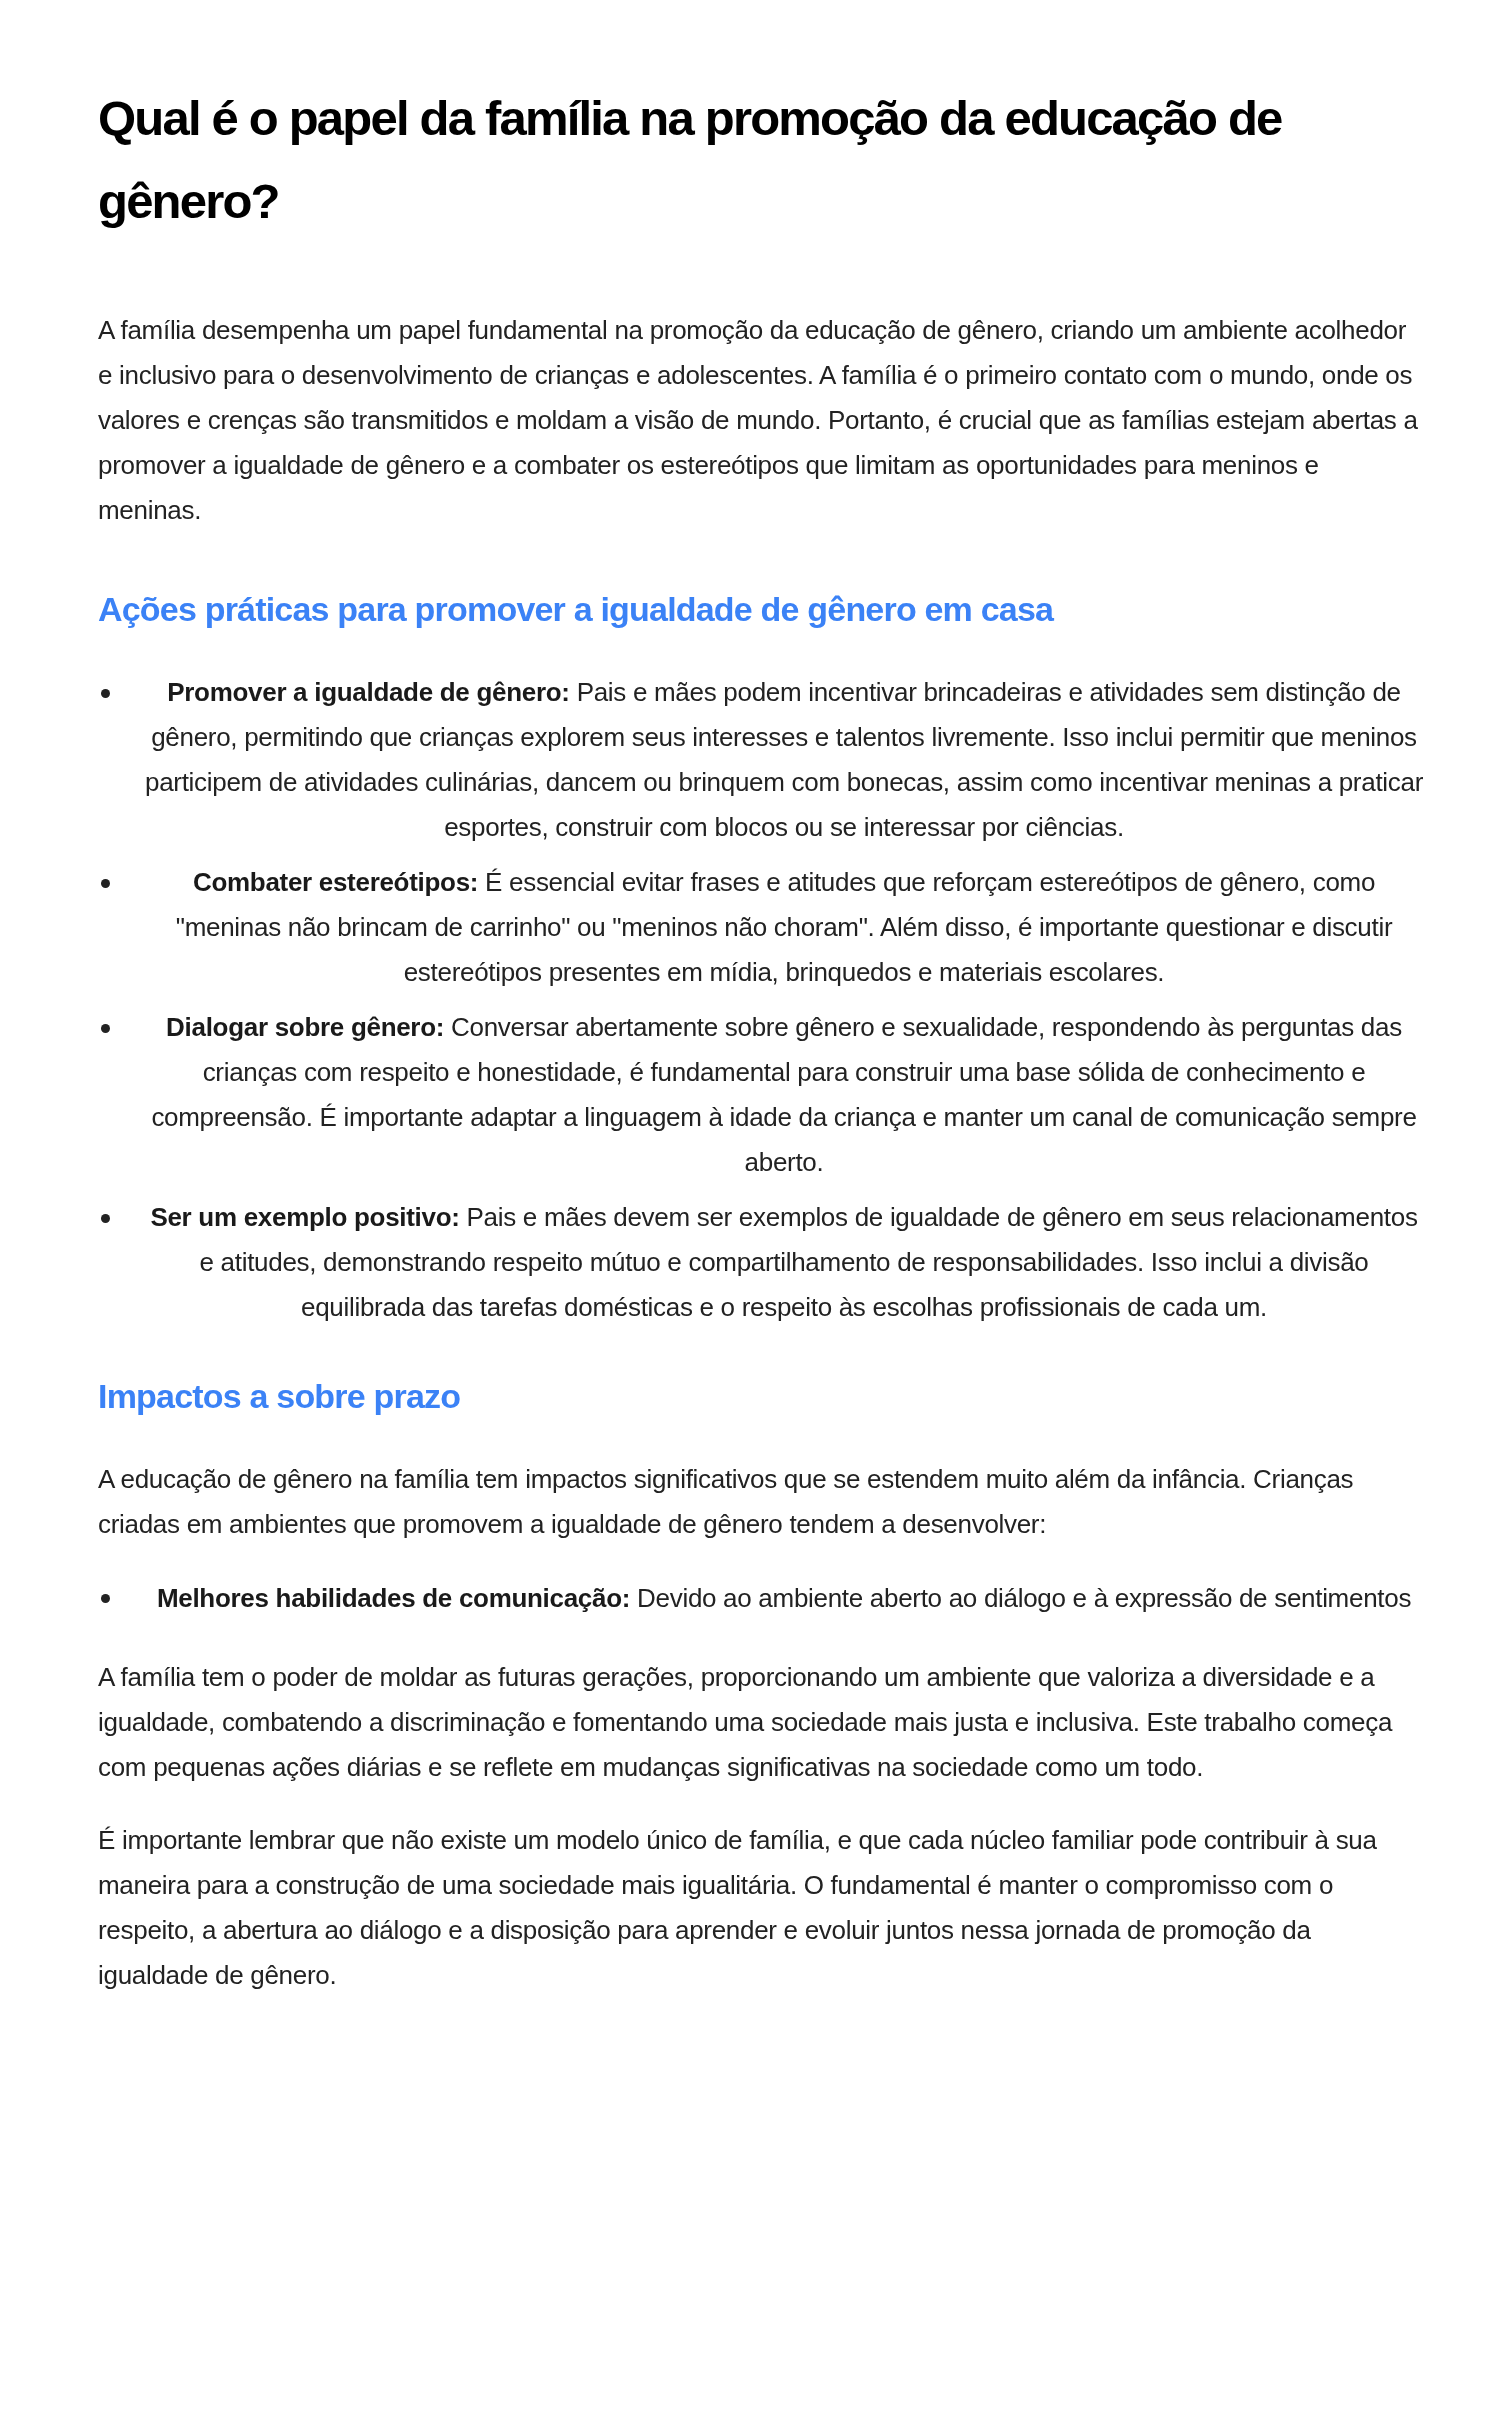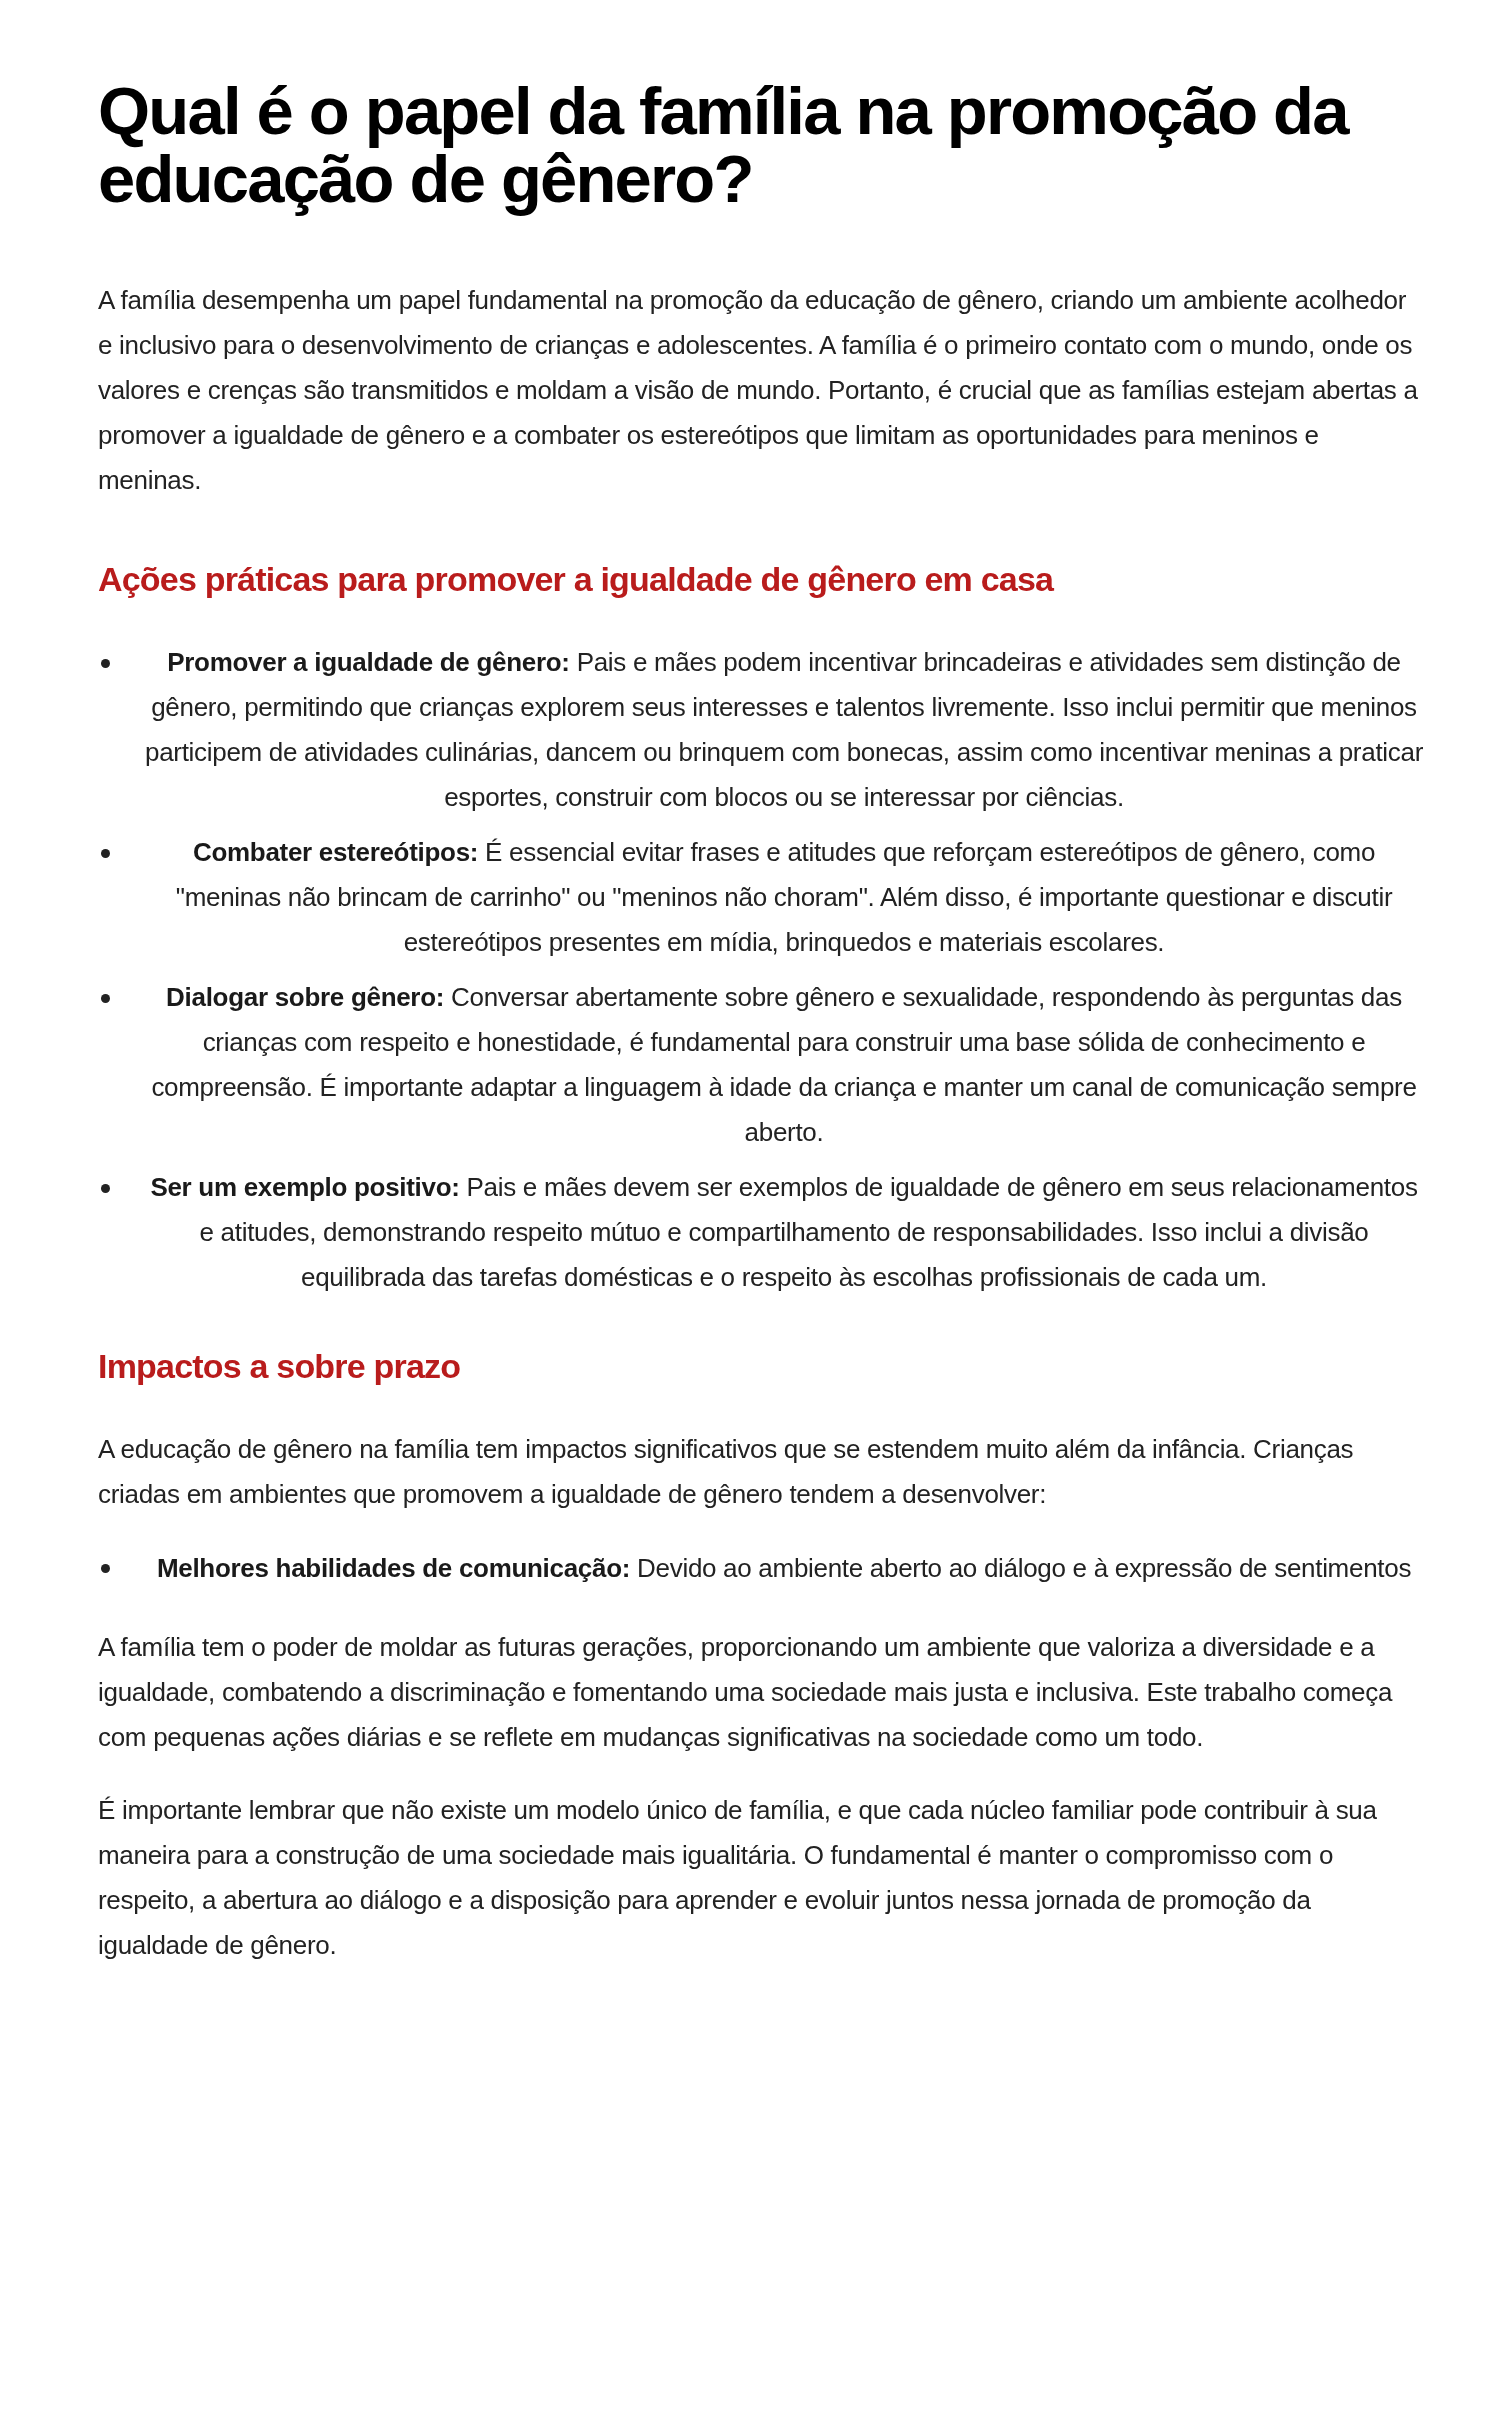--- a/index.html
+++ b/index.html
@@ -9,39 +9,39 @@
     font-family: "Liberation Sans", "DejaVu Sans", sans-serif;
     color: #222222;
   }
   .page {
     padding: 77px 84px 50px 98px;
     box-sizing: border-box;
     width: 1510px;
   }
   h1 {
     margin: 0 0 65px 0;
-    font-size: 67px;
-    line-height: 68px;
+    font-size: 49px;
+    line-height: 83px;
     font-weight: 700;
     color: #000000;
     letter-spacing: -1.8px;
   }
   p {
     margin: 0 0 28.5px 0;
     font-size: 26px;
     line-height: 45px;
     letter-spacing: -0.3px;
     color: #222222;
   }
   h2 {
     margin: 44px 0 39px 0;
     font-size: 34px;
     line-height: 44px;
     font-weight: 700;
-    color: #b91c1c;
+    color: #3b82f6;
     letter-spacing: -0.8px;
   }
   ul {
     list-style: none;
     margin: 0 0 34px 0;
     padding: 0;
     text-align: center;
   }
   li {
     position: relative;

